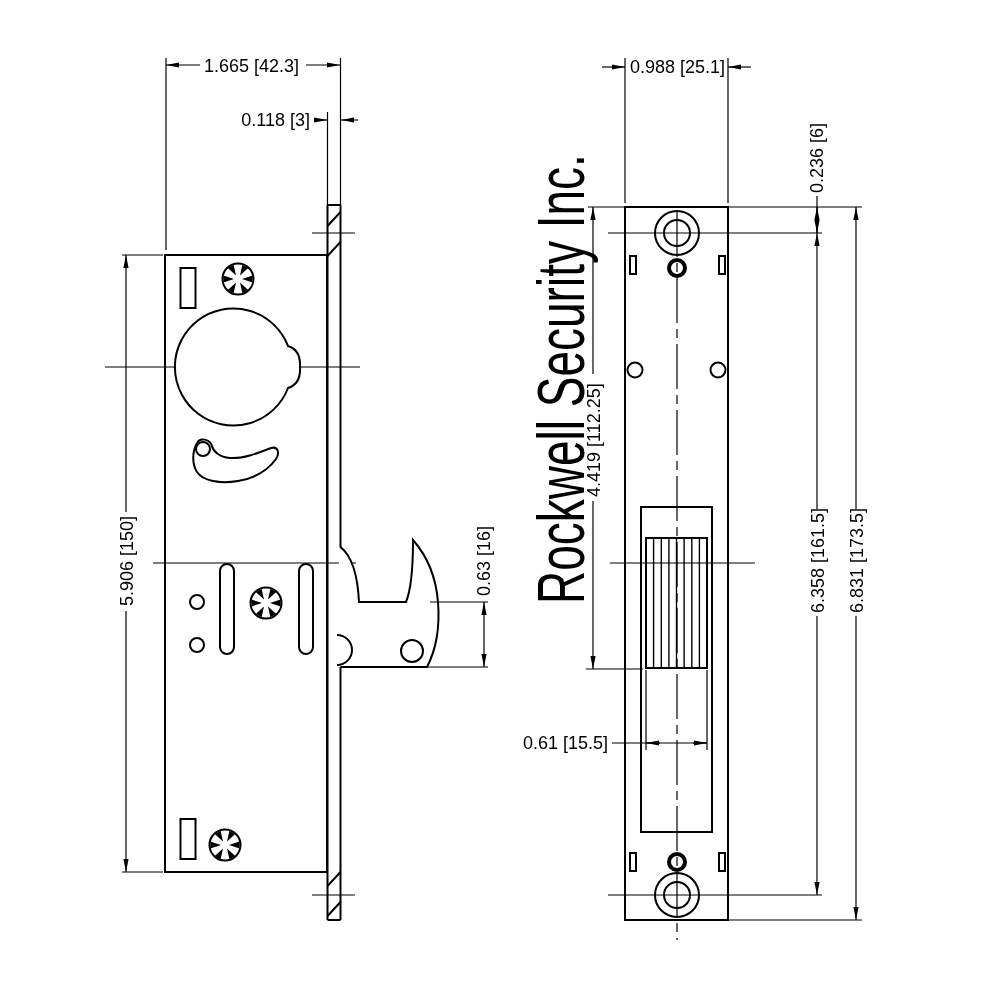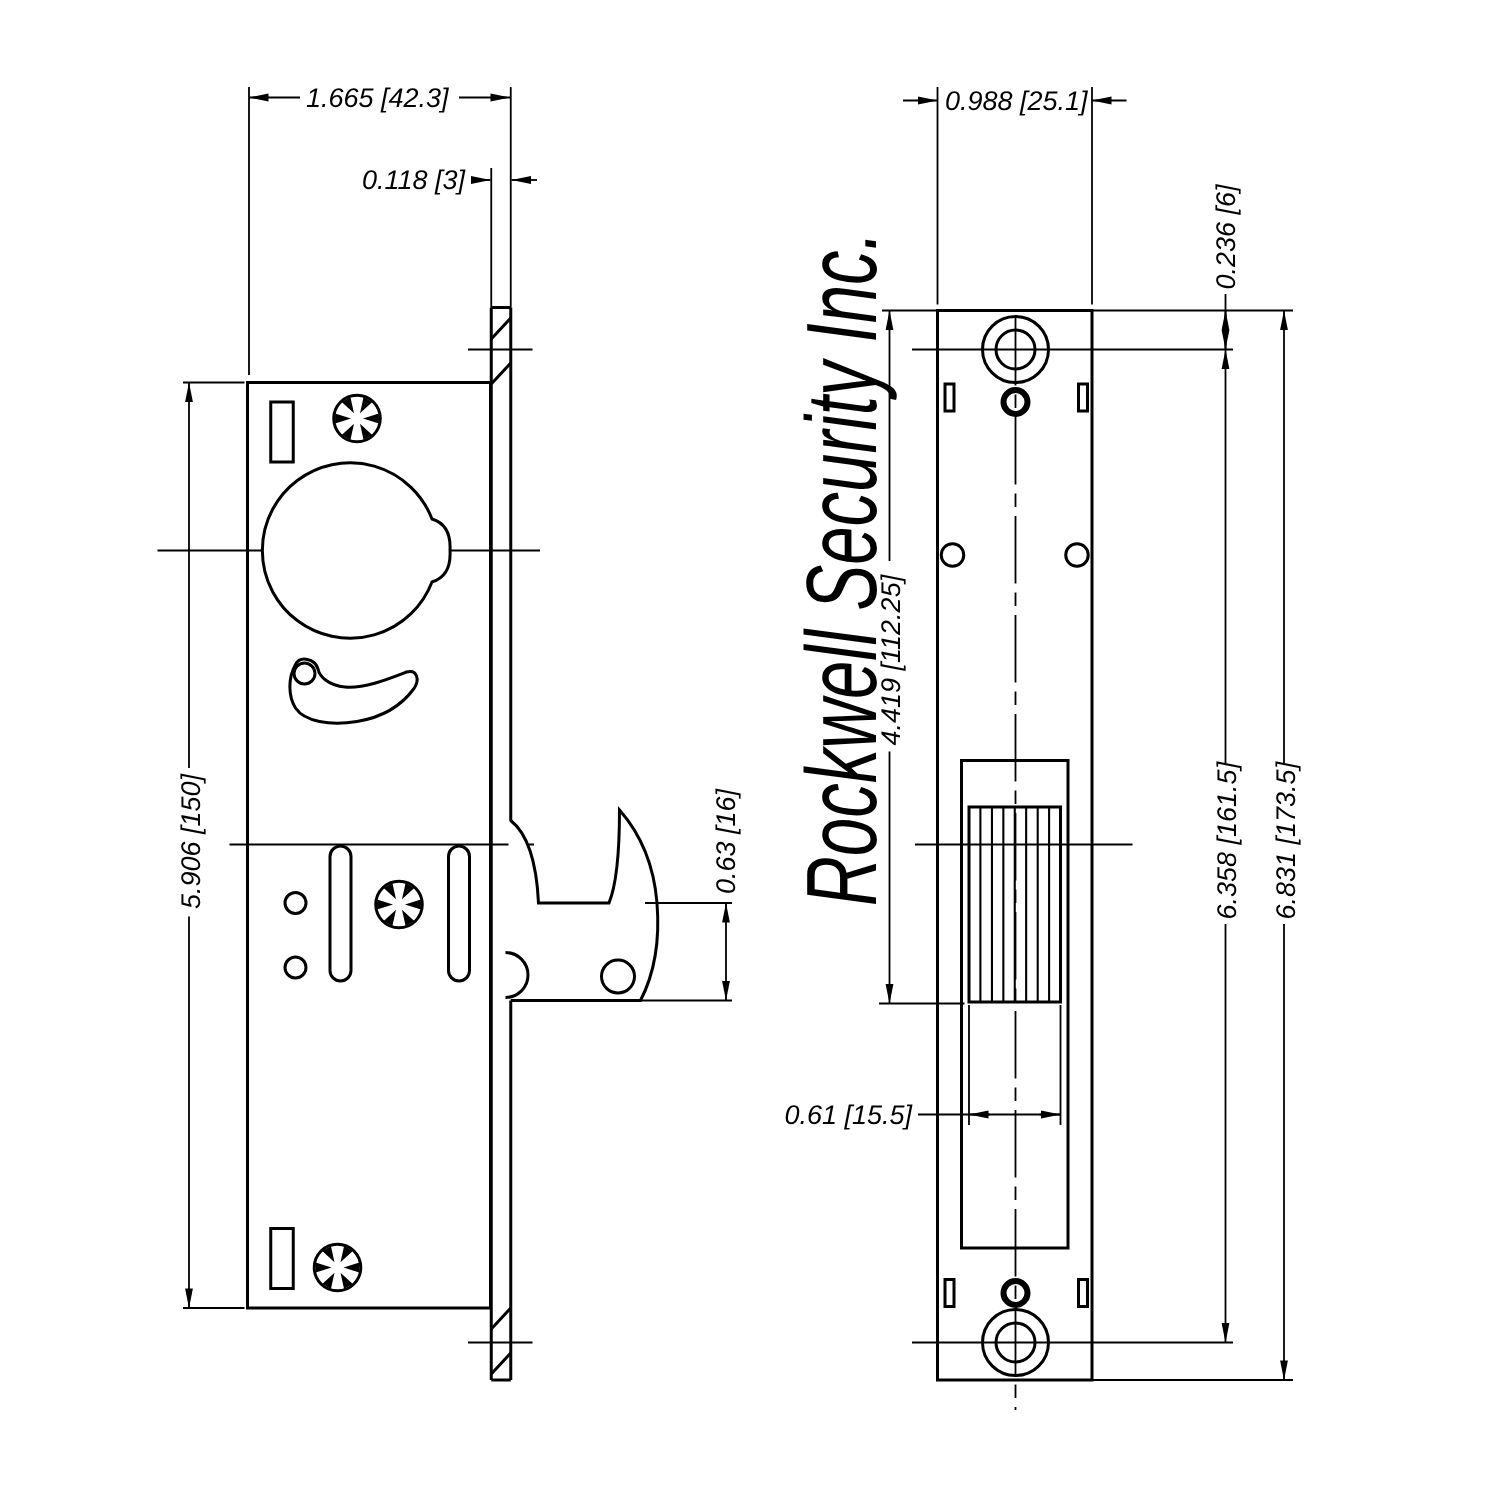--- a/index.html
+++ b/index.html
@@ -1,16 +1,16 @@
 <!DOCTYPE html>
 <html><head>
 <meta charset="utf-8">
 <style>
   html,body{margin:0;padding:0;background:#fff;}
-  .stage{position:relative;width:1000px;height:1000px;background:#ffffff;overflow:hidden;font-style:italic;}
+  .stage{position:relative;width:1000px;height:1000px;background:#ffffff;overflow:hidden;}
   svg{display:block;}
   svg text{font-family:"Liberation Sans","DejaVu Sans",sans-serif;fill:#000;}
   .t{font-size:18px;}
   .title-text{font-size:46px;}
   .o2{stroke:#000;stroke-width:2;fill:none;}
   .o2w{stroke:#000;stroke-width:2;fill:#fff;}
   .o4{stroke:#000;stroke-width:4;fill:none;}
   .thin{stroke:#000;stroke-width:1.2;fill:none;}
   .hatch{stroke:#000;stroke-width:1.4;fill:none;}
 </style>

